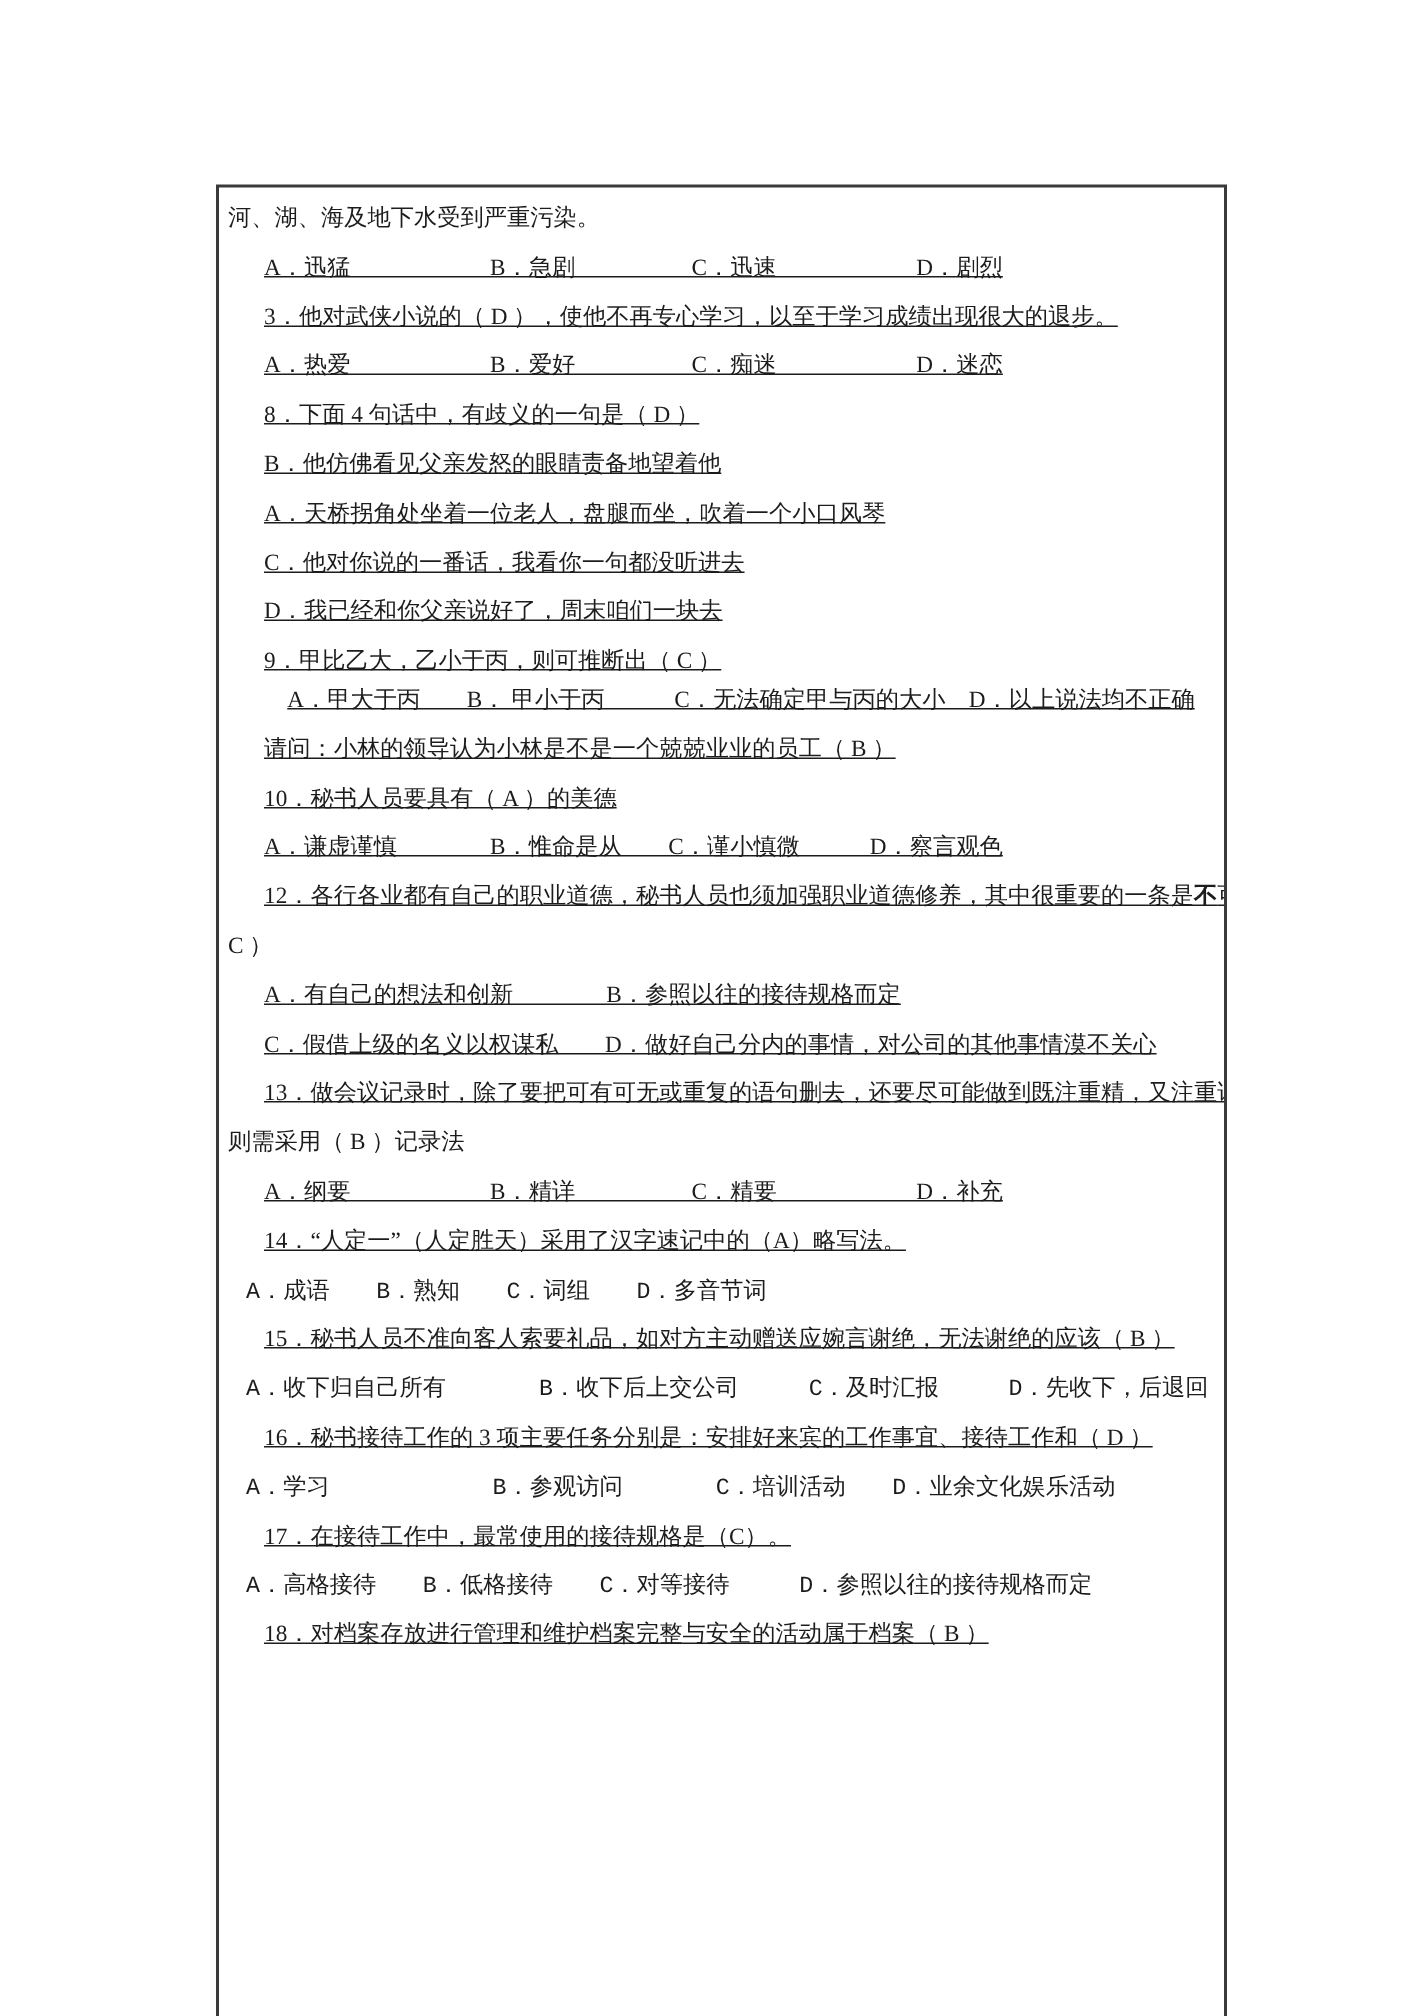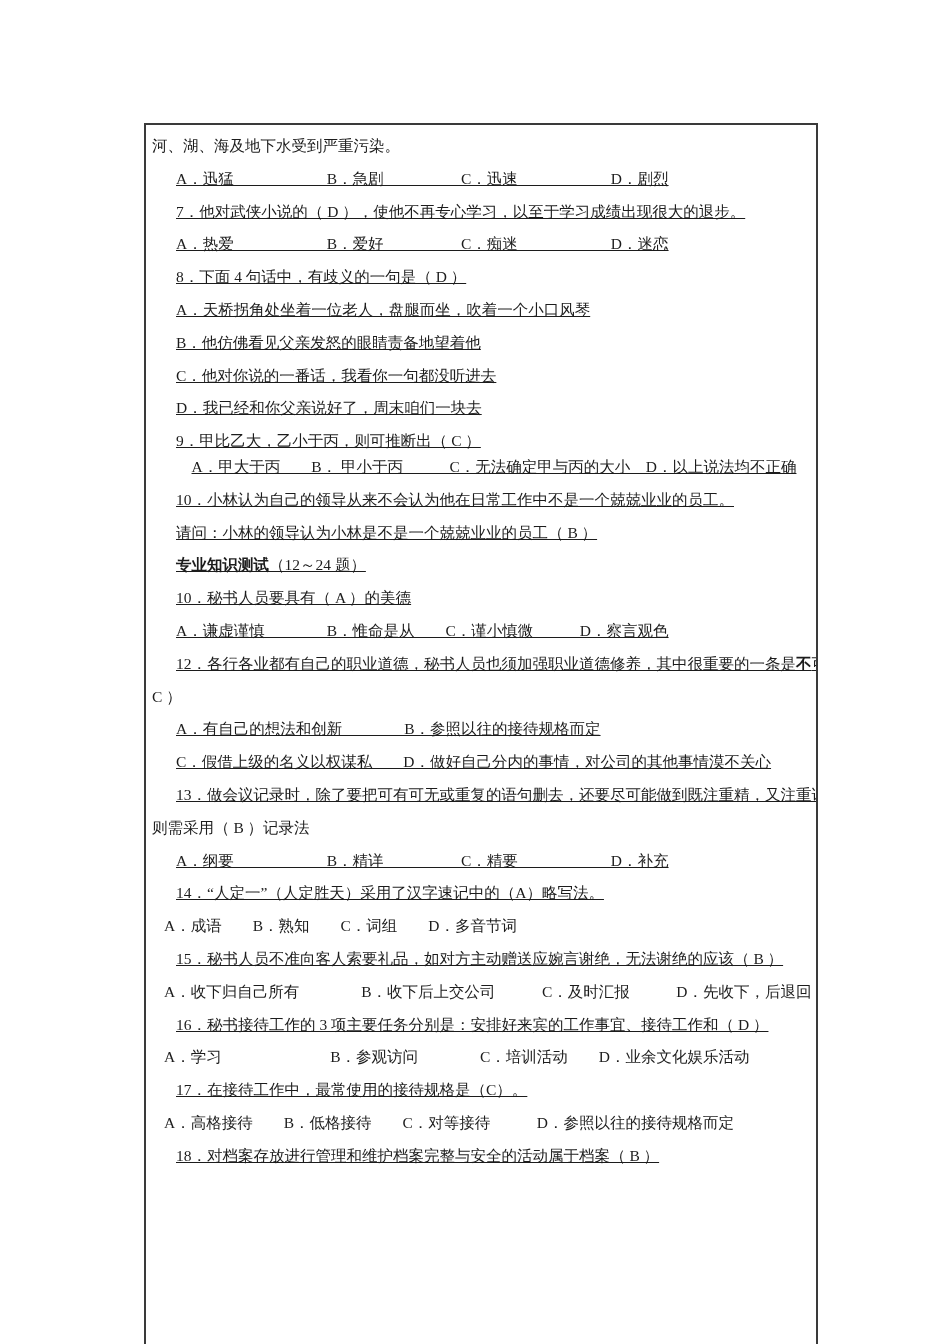--- a/index.html
+++ b/index.html
@@ -29,44 +29,42 @@
   }
   .line {
     margin: 0;
     height: 32.8px;
     line-height: 32.8px;
     font-size: 15.5px;
     white-space: pre;
     letter-spacing: 0;
   }
   .indent-0 { padding-left: 1px; }
-  .indent-1 { padding-left: 13px; }
+  .indent-1 { padding-left: 13px; font-family: Liberation Mono, monospace; }
   .indent-2 { padding-left: 25px; text-decoration: underline; }
   .tight { margin-top: -7px; text-align: center; }
   .bold { font-weight: 700; }
 </style>
 </head>
 <body>
 
 <div class="doc-frame">
   <div id="document-body">
       <p class="line indent-0"><span>河、湖、海及地下水受到严重污染。</span></p>
       <p class="line indent-2"><span>A．迅猛　　　　　　B．急剧　　　　　C．迅速　　　　　　D．剧烈</span></p>
-      <p class="line indent-2"><span>7．他对武侠小说的（ D ），使他不再专心学习，以至于学习成绩出现很大的退步。</span></p>
+      <p class="line indent-2"><span>3．他对武侠小说的（ D ），使他不再专心学习，以至于学习成绩出现很大的退步。</span></p>
       <p class="line indent-2"><span>A．热爱　　　　　　B．爱好　　　　　C．痴迷　　　　　　D．迷恋</span></p>
       <p class="line indent-2"><span>8．下面 4 句话中，有歧义的一句是（ D ）</span></p>
+      <p class="line indent-2"><span>B．他仿佛看见父亲发怒的眼睛责备地望着他</span></p>
       <p class="line indent-2"><span>A．天桥拐角处坐着一位老人，盘腿而坐，吹着一个小口风琴</span></p>
-      <p class="line indent-2"><span>B．他仿佛看见父亲发怒的眼睛责备地望着他</span></p>
       <p class="line indent-2"><span>C．他对你说的一番话，我看你一句都没听进去</span></p>
       <p class="line indent-2"><span>D．我已经和你父亲说好了，周末咱们一块去</span></p>
       <p class="line indent-2"><span>9．甲比乙大，乙小于丙，则可推断出（ C ）</span></p>
       <p class="line indent-2 tight"><span>A．甲大于丙　　B． 甲小于丙　　　C．无法确定甲与丙的大小　D．以上说法均不正确</span></p>
-      <p class="line indent-2"><span>10．小林认为自己的领导从来不会认为他在日常工作中不是一个兢兢业业的员工。</span></p>
       <p class="line indent-2"><span>请问：小林的领导认为小林是不是一个兢兢业业的员工（ B ）</span></p>
-      <p class="line indent-2"><span class="bold">专业知识测试</span><span>（12～24 题）</span></p>
       <p class="line indent-2"><span>10．秘书人员要具有（ A ）的美德</span></p>
       <p class="line indent-2"><span>A．谦虚谨慎　　　　B．惟命是从　　C．谨小慎微　　　D．察言观色</span></p>
       <p class="line indent-2"><span>12．各行各业都有自己的职业道德，秘书人员也须加强职业道德修养，其中很重要的一条是</span><span class="bold">不</span><span>可（</span></p>
       <p class="line indent-0"><span>C ）</span></p>
       <p class="line indent-2"><span>A．有自己的想法和创新　　　　B．参照以往的接待规格而定</span></p>
       <p class="line indent-2"><span>C．假借上级的名义以权谋私　　D．做好自己分内的事情，对公司的其他事情漠不关心</span></p>
       <p class="line indent-2"><span>13．做会议记录时，除了要把可有可无或重复的语句删去，还要尽可能做到既注重精，又注重详，</span></p>
       <p class="line indent-0"><span>则需采用（ B ）记录法</span></p>
       <p class="line indent-2"><span>A．纲要　　　　　　B．精详　　　　　C．精要　　　　　　D．补充</span></p>
       <p class="line indent-2"><span>14．“人定一”（人定胜天）采用了汉字速记中的（A）略写法。</span></p>

